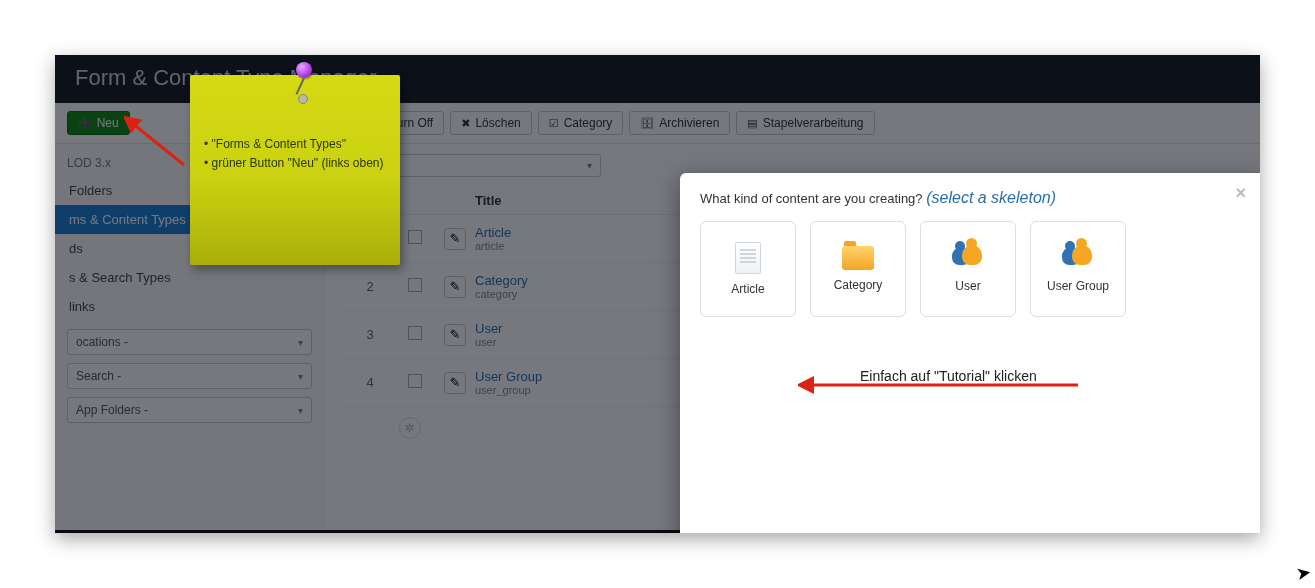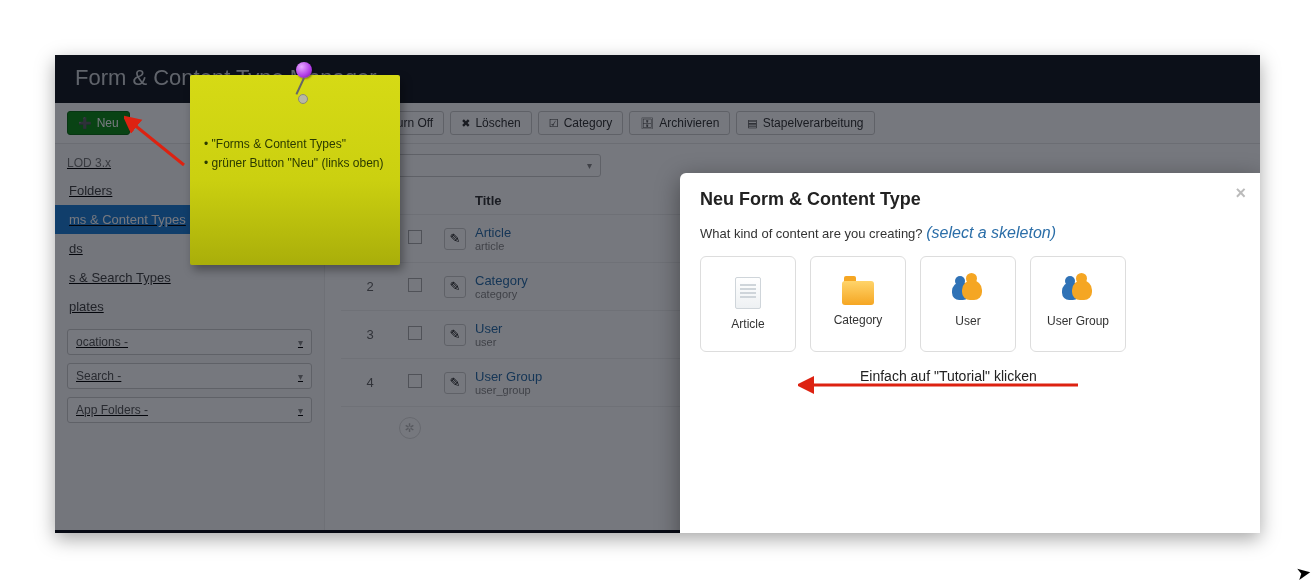--- a/index.html
+++ b/index.html
@@ -11,21 +11,21 @@
   .pg-title { color: #cfd2d5; font-size: 22px; font-weight: 300; padding: 10px 20px 12px; background: #14191f; }
 
   
   .toolbar { background: #fff; padding: 8px 12px; display: flex; gap: 6px; align-items: center; border-bottom: 1px solid #e6e6e6; }
   .btn { display: inline-flex; align-items: center; gap: 5px; border: 1px solid #ccc; background: #fff; color: #333; padding: 4px 10px; border-radius: 3px; font-size: 12px; cursor: pointer; }
   .btn-green { background: #0f8a16; border-color: #0b6a10; color: #fff; }
   .btn .ico { font-size: 11px; line-height: 1; }
 
   
   .bodyrow { display: flex; height: calc(100% - 92px); background: #fff; }
-  .sidebar { width: 270px; background: #fafafa; border-right: 1px solid #eee; text-decoration: underline; }
+  .sidebar { width: 270px; background: #fafafa; border-right: 1px solid #eee; }
   .side-sec { padding: 6px 0 0 0; }
   .side-h { color: #777; font-size: 12px; padding: 6px 12px; }
   .side-item { display: block; padding: 7px 14px; color: #444; font-size: 13px; }
   .side-item.active { background: #1e7ed6; color: #fff; }
   .side-select { margin: 8px 12px; width: calc(100% - 24px); border-radius: 9px; }
   .sel { width: 100%; border: 1px solid #ccc; border-radius: 3px; padding: 5px 8px; font-size: 12px; color: #555; background: #fff; text-align: left; display: flex; justify-content: space-between; align-items: center; }
   .sel .caret { font-size: 10px; color: #888; }
 
   
   .main { flex: 1; padding: 10px 16px; }
@@ -134,21 +134,21 @@
     </div>
 
     <div class="bodyrow">
       <div class="sidebar">
         <div class="side-sec">
           <div class="side-h">LOD 3.x</div>
           <a class="side-item">Folders</a>
           <a class="side-item active">ms &amp; Content Types</a>
           <a class="side-item">ds</a>
           <a class="side-item">s &amp; Search Types</a>
-          <a class="side-item">plates</a>
+          <a class="side-item">links</a>
         </div>
         <div class="side-select">
             <button class="sel">
               <span>ocations -</span>
               <span class="caret">▾</span>
             </button>
           </div>
         <div class="side-select">
             <button class="sel">
               <span>Search -</span>
@@ -213,21 +213,20 @@
           <span class="idx"></span>
           <span class="gear-circle">✲</span>
         </div>
       </div>
     </div>
 
     <div class="overlay"></div>
 
     <div class="modal">
       <span class="close">×</span>
-      <h3>Neu Form &amp; Content Type</h3>
       <div class="q">
         <span>What kind of content are you creating?</span>
         <span class="hint">(select a skeleton)</span>
       </div>
       <div class="cards">
         <div class="card">
           <span class="doc-ico"></span>
           <span class="lbl">Article</span>
         </div>
         <div class="card">

